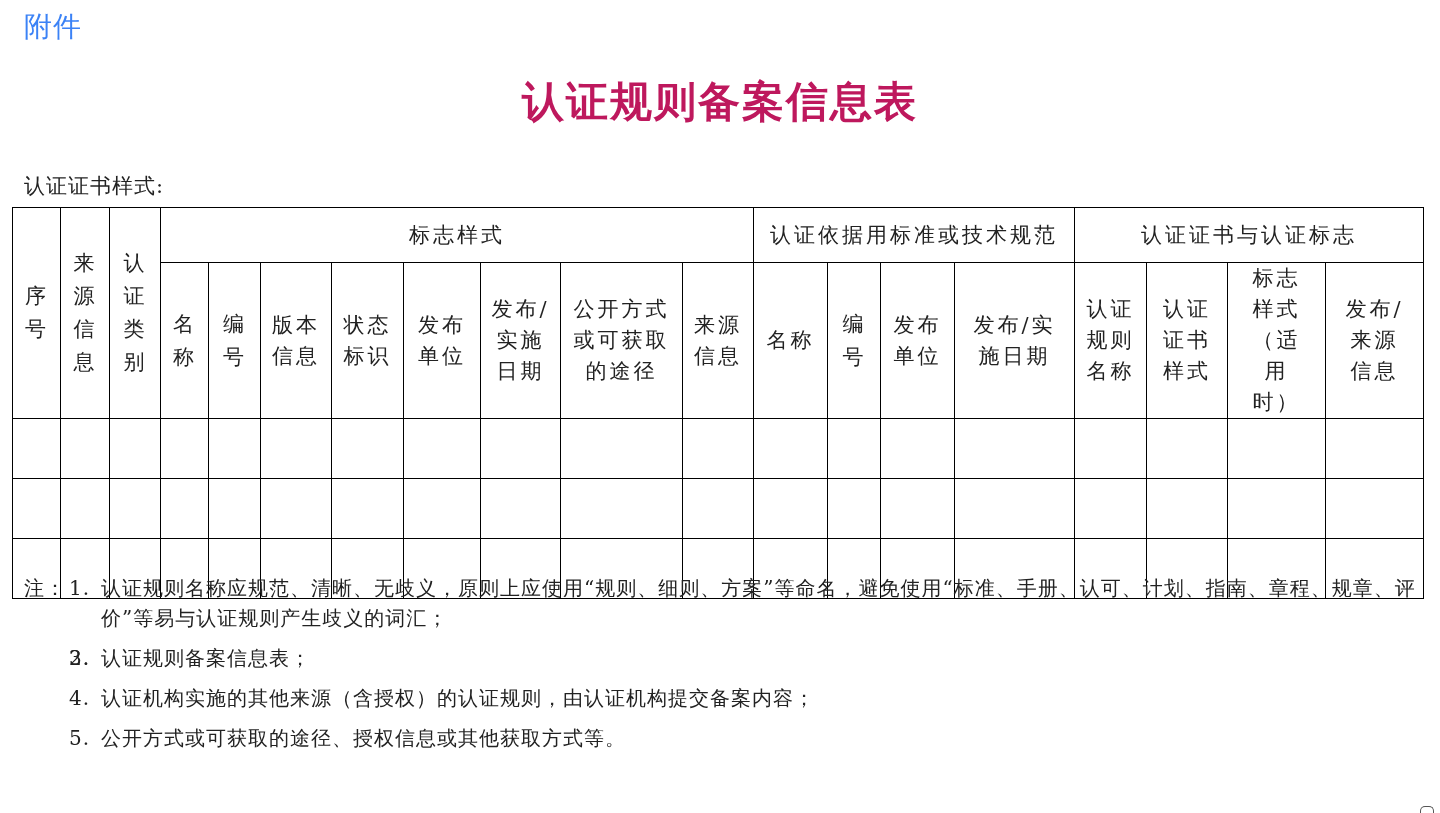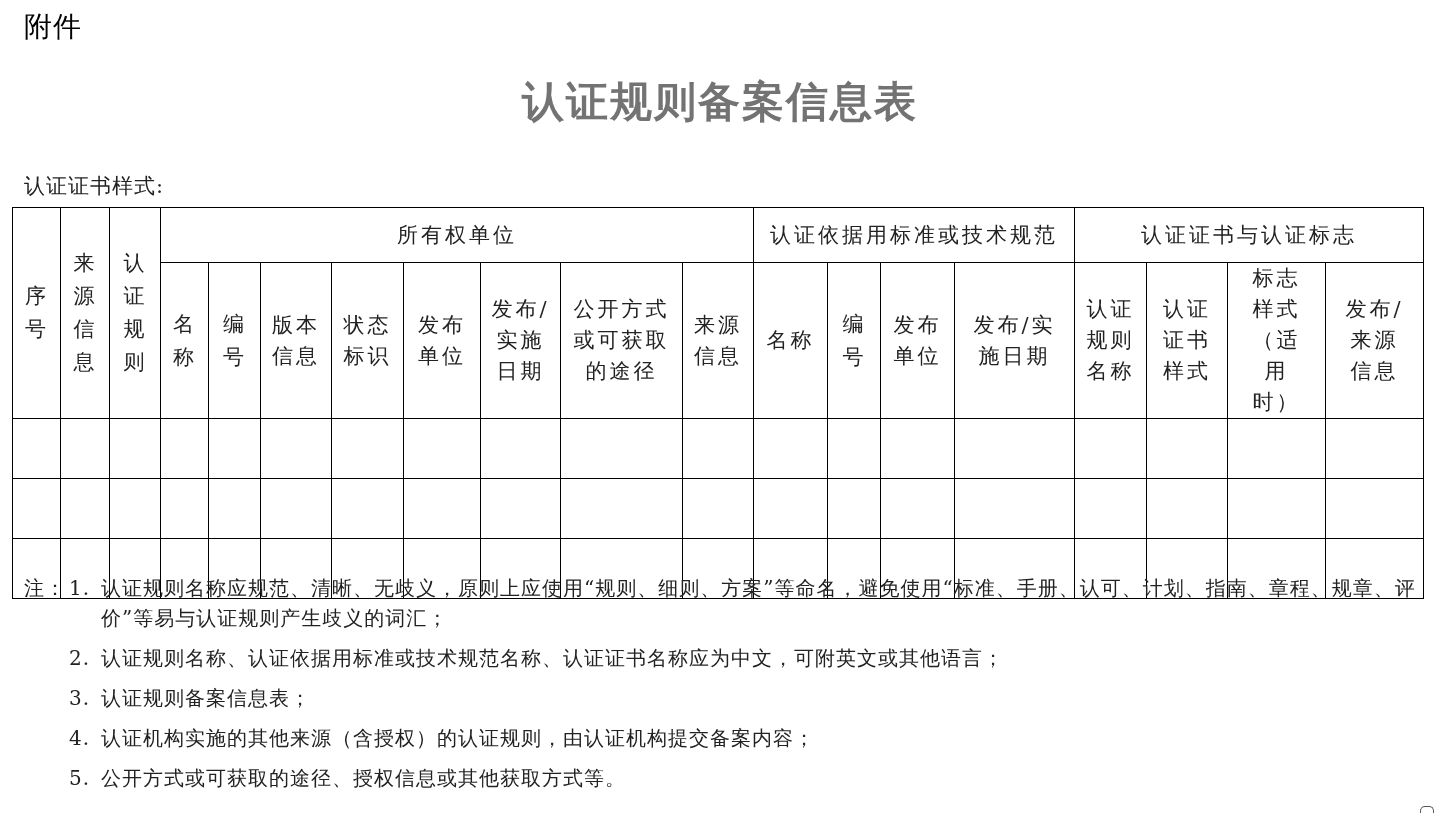--- a/index.html
+++ b/index.html
@@ -3,25 +3,25 @@
 <meta charset="utf-8">
 <style>
   html, body { margin: 0; padding: 0; background: #ffffff; }
   body {
     width: 1440px; height: 813px; position: relative; overflow: hidden;
     font-family: "DejaVu Serif", "Liberation Serif", serif; color: #111;
   }
   .attachment {
     position: absolute; left: 24px; top: 8px;
     font-family: "DejaVu Sans", "Liberation Sans", sans-serif;
-    font-size: 28px; font-weight: normal; color: #000000; letter-spacing: 1px;
+    font-size: 28px; font-weight: normal; color: #3b82f6; letter-spacing: 1px;
   }
   .doc-title {
     position: absolute; left: 0; width: 1440px; top: 74px; text-align: center;
-    font-size: 42px; font-weight: bold; color: #737373; letter-spacing: 2px;
+    font-size: 42px; font-weight: bold; color: #be185d; letter-spacing: 2px;
   }
   .org-label {
     position: absolute; left: 24px; top: 172px; font-size: 21px; color: #222; letter-spacing: 1px;
   }
   table.info {
     position: absolute; left: 12px; top: 207px;
     border-collapse: collapse; table-layout: fixed; width: 1411px;
   }
   table.info td, table.info th {
     border: 1.5px solid #000; padding: 0; text-align: center; vertical-align: middle;
@@ -69,22 +69,22 @@
       <col style="width:120px">
     <col style="width:72px">
       <col style="width:81px">
       <col style="width:98px">
       <col style="width:98px">
   </colgroup>
   <thead>
     <tr class="group-row">
       <th rowspan="2"><span class="vert">序号</span></th>
       <th rowspan="2"><span class="vert">来源信息</span></th>
-      <th rowspan="2"><span class="vert">认证规则</span></th>
-      <th colspan="8">所有权单位</th>
+      <th rowspan="2"><span class="vert">认证类别</span></th>
+      <th colspan="8">标志样式</th>
       <th colspan="4">认证依据用标准或技术规范</th>
       <th colspan="4">认证证书与认证标志</th>
     </tr>
     <tr class="sub-row">
       <th><span class="vert">名称</span></th>
       <th><span class="vert">编号</span></th>
       <th><span style="display:inline-block;width:2.4em;word-break:break-all">版本信息</span></th>
       <th><span style="display:inline-block;width:2.4em;word-break:break-all">状态标识</span></th>
       <th><span style="display:inline-block;width:2.4em;word-break:break-all">发布单位</span></th>
       <th><span style="display:inline-block;width:3em;word-break:break-all">发布/实施日期</span></th>
@@ -168,21 +168,20 @@
 </table>
 
 <div class="notes">
   <div class="note">
     <span class="prefix">注：</span>
     <span class="num">1.</span>
     <span>认证规则名称应规范、清晰、无歧义，原则上应使用“规则、细则、方案”等命名，避免使用“标准、手册、认可、计划、指南、章程、规章、评价”等易与认证规则产生歧义的词汇；</span>
   </div>
   <div class="note">
     <span class="num">2.</span>
-    <span>认证规则名称、认证依据用标准或技术规范名称、认证证书名称应为中文，可附英文或其他语言；</span>
   </div>
   <div class="note">
     <span class="num">3.</span>
     <span>认证规则备案信息表；</span>
   </div>
   <div class="note">
     <span class="num">4.</span>
     <span>认证机构实施的其他来源（含授权）的认证规则，由认证机构提交备案内容；</span>
   </div>
   <div class="note">

